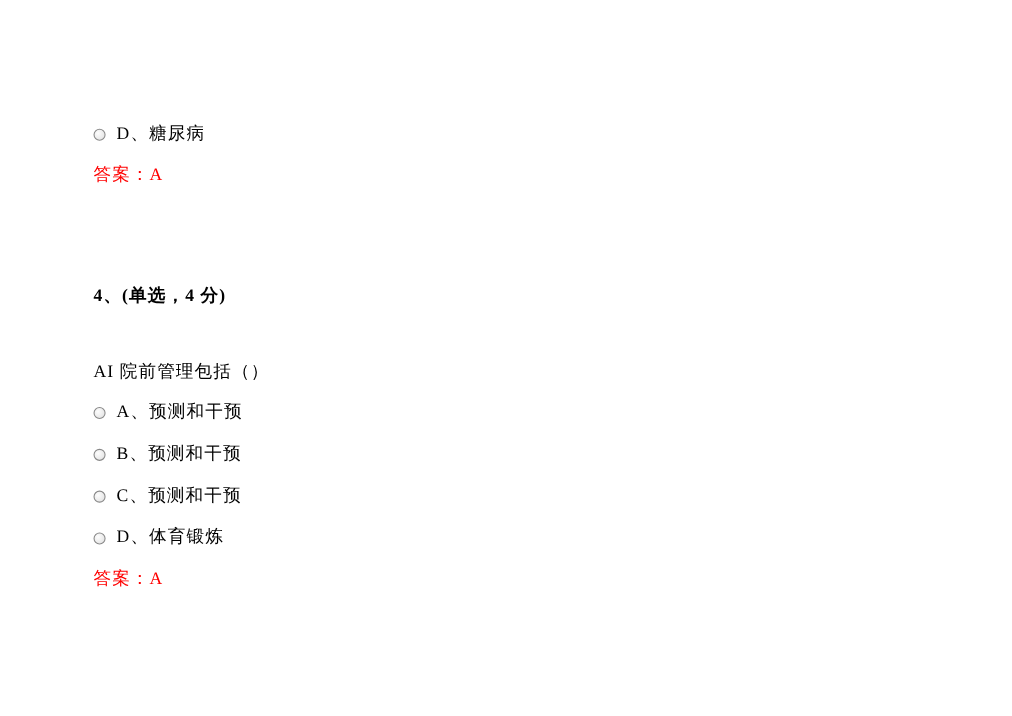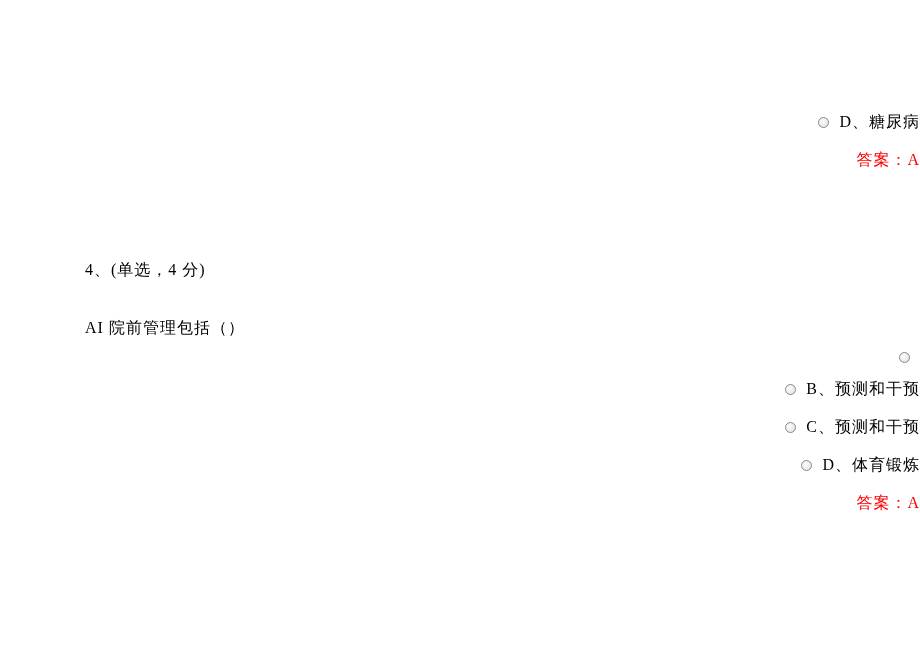--- a/index.html
+++ b/index.html
@@ -15,45 +15,43 @@
       font-size: 16px;
       color: #000000;
       padding-left: 85px;
       padding-top: 110px;
       line-height: 1.5;
     }
     .option-row {
       display: flex;
       align-items: center;
       margin-bottom: 14px;
-      justify-content: flex-end;
     }
     .radio-icon {
       display: inline-block;
       width: 11px;
       height: 11px;
       border: 1px solid #888;
       border-radius: 50%;
       margin-right: 10px;
       background: radial-gradient(circle at 35% 35%, #fdfdfd 0%, #e8e8e8 70%);
       flex-shrink: 0;
     }
     .option-text {
       letter-spacing: 1px;
     }
     .answer {
       color: #ff0000;
       letter-spacing: 1px;
       margin-bottom: 14px;
-      text-align: right;
     }
     .question-header {
-      font-weight: normal;
+      font-weight: bold;
       margin-top: 86px;
-      margin-bottom: 34px;
+      margin-bottom: 45px;
       letter-spacing: 1px;
     }
     .question-stem {
       margin-bottom: 12px;
       letter-spacing: 1px;
       font-family: Liberation Serif, serif;
     }
   </style>
 </head>
 <body>
@@ -66,20 +64,21 @@
 <div class="answer">
   <span>答案：</span><span>A</span>
 </div>
 
 <div class="question-header">4、(单选，4 分)</div>
 
 <div class="question-stem">AI 院前管理包括（）</div>
 
 <div class="option-row">
   <span class="radio-icon"></span>
+  <span class="option-text">A、预测和干预</span>
 </div>
 
 <div class="option-row">
   <span class="radio-icon"></span>
   <span class="option-text">B、预测和干预</span>
 </div>
 
 <div class="option-row">
   <span class="radio-icon"></span>
   <span class="option-text">C、预测和干预</span>

